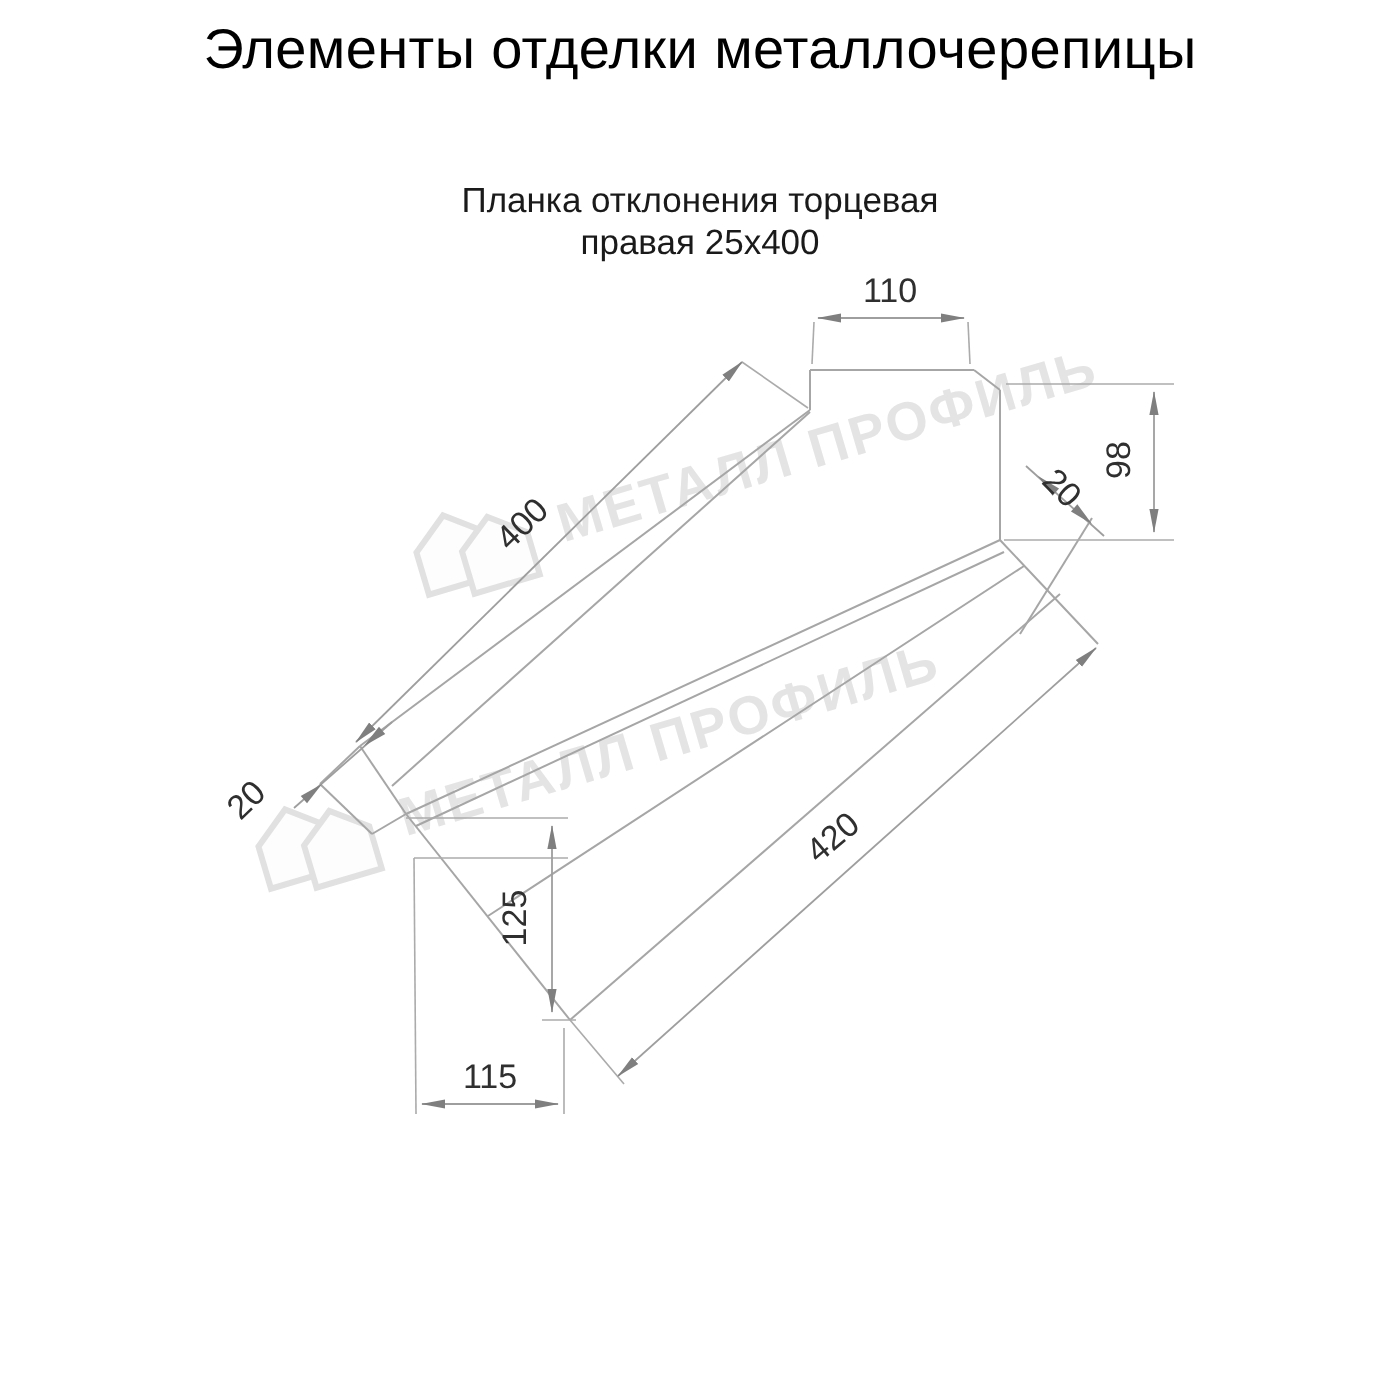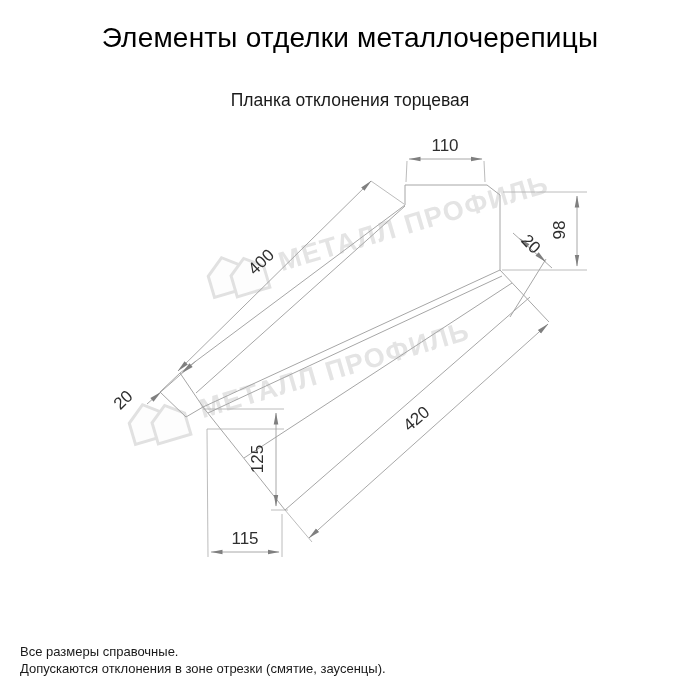--- a/index.html
+++ b/index.html
@@ -1,21 +1,21 @@
 <!DOCTYPE html>
 <html><head>
 <meta charset="utf-8">
 <style>
   html,body{margin:0;padding:0;background:#ffffff;}
   .page{
     position:relative;width:700px;height:700px;overflow:hidden;background:#ffffff;
     font-family:"Liberation Sans","DejaVu Sans",sans-serif;color:#111;
   }
   .page-title{
-    position:absolute;top:22px;left:0;width:700px;text-align:center;
+    position:absolute;top:9px;left:0;width:700px;text-align:center;
     font-size:28px;font-weight:400;letter-spacing:.2px;color:#000;
   }
   .subtitle{
     position:absolute;top:90px;left:0;width:700px;text-align:center;
     font-size:17.5px;line-height:21px;color:#1a1a1a;
   }
   .drawing-svg{position:absolute;top:0;left:0;}
   .footer{
     position:absolute;left:20px;top:643px;font-size:13px;line-height:17px;color:#1a1a1a;
   }
@@ -31,20 +31,21 @@
 </style>
 </head>
 <body>
 
 <div class="page">
 
   <div class="page-title">Элементы отделки металлочерепицы</div>
 
   <div class="subtitle">
     <div>Планка отклонения торцевая</div>
+    <div>правая 25х400</div>
   </div>
 
   <svg class="drawing-svg" width="700" height="700" viewBox="0 0 700 700">
     <defs>
       <marker id="arrE" viewBox="0 0 12 6" refX="11.5" refY="3" markerWidth="12" markerHeight="6" orient="auto" markerUnits="userSpaceOnUse">
         <path d="M12,3 L0,0.7 L0,5.3 Z" class="arrowhead"></path>
       </marker>
       <marker id="arrS" viewBox="0 0 12 6" refX="0.5" refY="3" markerWidth="12" markerHeight="6" orient="auto" markerUnits="userSpaceOnUse">
         <path d="M0,3 L12,0.7 L12,5.3 Z" class="arrowhead"></path>
       </marker>
@@ -134,18 +135,14 @@
       <text class="dim-text" x="245" y="544" text-anchor="middle">115</text>
     </g>
 
     <g>
       <line class="thin-line" x1="285" y1="510" x2="312" y2="542"></line>
       <line class="dim-line" x1="309" y1="538" x2="548" y2="324" marker-start="url(#arrS)" marker-end="url(#arrE)"></line>
       <text class="dim-text" x="420" y="423" text-anchor="middle" transform="rotate(-40,420,423)">420</text>
     </g>
   </svg>
 
-  <div class="footer">
-    <div>Все размеры справочные.</div>
-    <div>Допускаются отклонения в зоне отрезки (смятие, заусенцы).</div>
-  </div>
 
 </div>
 
 </body></html>

